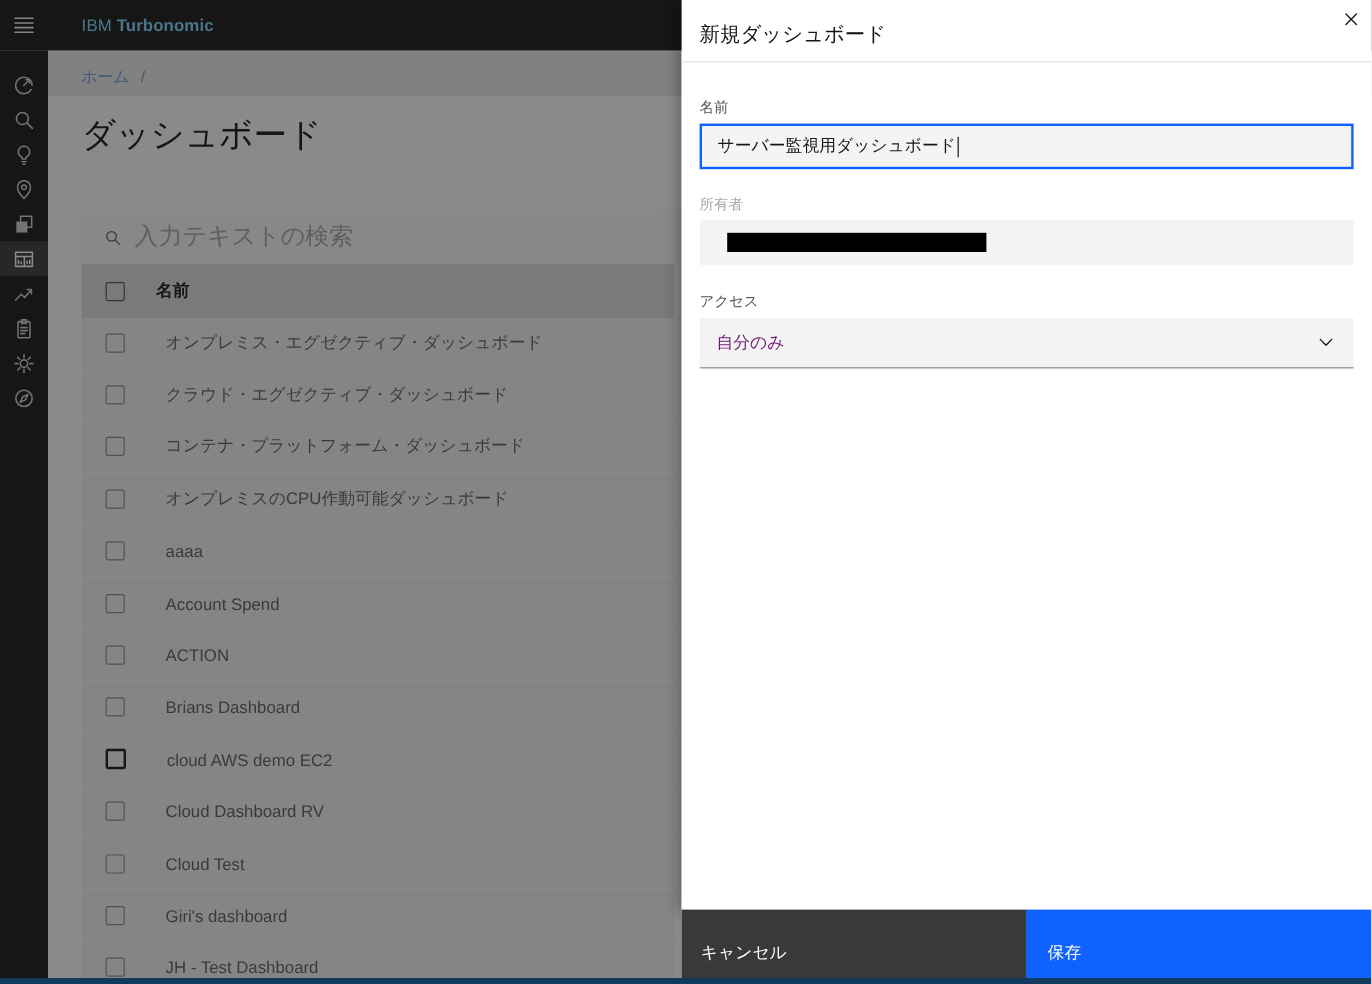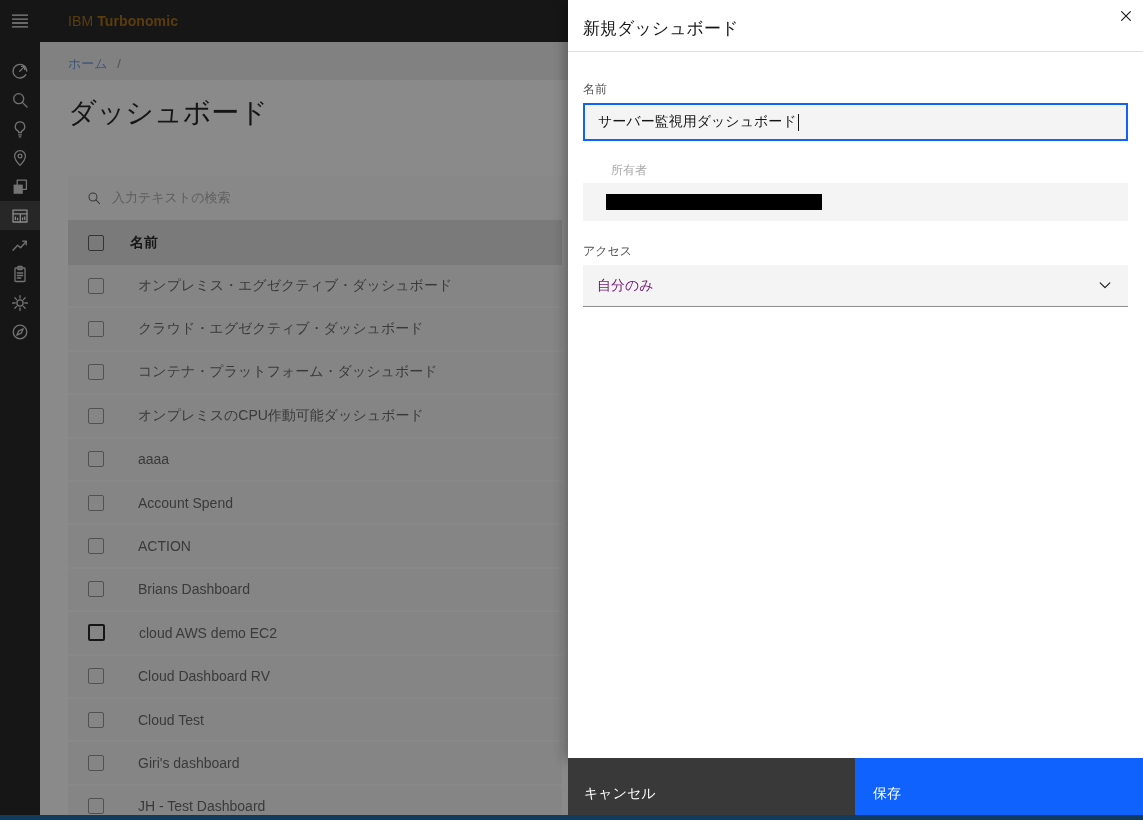--- a/index.html
+++ b/index.html
@@ -5,21 +5,21 @@
   * { margin:0; padding:0; box-sizing:border-box; }
   html,body { width:1143px; height:820px; overflow:hidden; background:#fff;
     font-family:"Liberation Sans","DejaVu Sans",sans-serif; }
   .app { position:relative; width:1143px; height:820px; overflow:hidden; background:#fff; }
 
   
   .topbar { position:absolute; left:0; top:0; width:1143px; height:42px; background:#161616; z-index:10;
     display:flex; align-items:center; }
   .menu-btn { width:40px; height:42px; display:flex; align-items:center; justify-content:center;
     background:none; border:none; color:#f4f4f4; cursor:pointer; }
-  .brand { color:#a16207; font-size:14px; margin-left:28px; letter-spacing:.1px; }
+  .brand { color:#7dd3fc; font-size:14px; margin-left:28px; letter-spacing:.1px; }
   .brand .pre { font-weight:400; }
   .brand .name { font-weight:700; margin-left:4px; }
 
   
   .sidenav { position:absolute; left:0; top:42px; width:40px; height:778px; background:#161616; z-index:9;
     padding-top:14px; }
   .side-item { width:40px; height:29px; display:flex; align-items:center; justify-content:center;
     color:#d0d0d0; cursor:pointer; }
   .side-item.active { background:#393939; color:#ffffff; }
   .side-item svg { display:block; }
@@ -29,21 +29,21 @@
   .crumb-band { position:absolute; left:0; top:0; width:1103px; height:38px; background:#ececec; }
   .breadcrumb { position:absolute; left:28px; top:13px; font-size:13px; }
   .breadcrumb .home { color:#6694e3; text-decoration:none; cursor:pointer; }
   .breadcrumb .sep { color:#8d8d8d; margin-left:6px; }
   .page-title { position:absolute; left:28px; top:52px; font-size:28px; font-weight:400; color:#161616; }
 
   .table { position:absolute; left:28px; top:134px; width:494px; }
   .search-row { height:44px; background:#fafafa; display:flex; align-items:center; }
   .search-row .sicon { color:#5a5a5a; margin-left:18px; display:flex; }
   .table-search { flex:1; margin-left:10px; border:none; background:transparent; outline:none;
-    font-size:13px; color:#161616; font-family:Liberation Mono, monospace; }
+    font-size:20px; color:#161616; font-family:Liberation Mono, monospace; }
   .table-search::placeholder { color:#a8a8a8; }
   .thead { height:45px; background:#dfdfdf; display:flex; align-items:center; }
   .thead .hname { margin-left:26px; font-size:14px; font-weight:700; color:#161616; }
   .checkbox { width:16px; height:16px; border:1px solid #8d8d8d; border-radius:2px; margin-left:20px;
     flex:0 0 auto; cursor:pointer; background:transparent; }
   .thead .checkbox { border-color:#525252; }
   .trow { height:43.4px; background:#f4f4f4; border-bottom:2px solid #fbfbfb; display:flex; align-items:center; cursor:pointer;gap:8px; }
   .trow .rlabel { margin-left:26px; font-size:14px; color:#5f5f5f; }
   .checkbox.emph { width:17px; height:17px; border:2px solid #161616; }
 
@@ -277,21 +277,21 @@
           </svg>
         </button>
     </div>
 
     <div class="field-label" style="top:81px;">名前</div>
     <div class="name-input">
       <span>サーバー監視用ダッシュボード</span>
       <span class="caret"></span>
     </div>
 
-    <div class="field-label disabled" style="top:162px;margin-left:28px;">所有者</div>
+    <div class="field-label disabled" style="top:162px;">所有者</div>
     <div class="owner-field">
       <div class="redaction"></div>
     </div>
 
     <div class="field-label" style="top:243px;font-family:Liberation Serif, serif;">アクセス</div>
     <div class="dropdown">
       <span class="dval">自分のみ</span>
       <span class="chev">
           <svg width="14" height="14" viewBox="0 0 16 16" fill="none" stroke="currentColor" stroke-width="1.3" stroke-linecap="round" stroke-linejoin="round">
             <path d="M2.5 5.5L8 11l5.5-5.5"></path>

